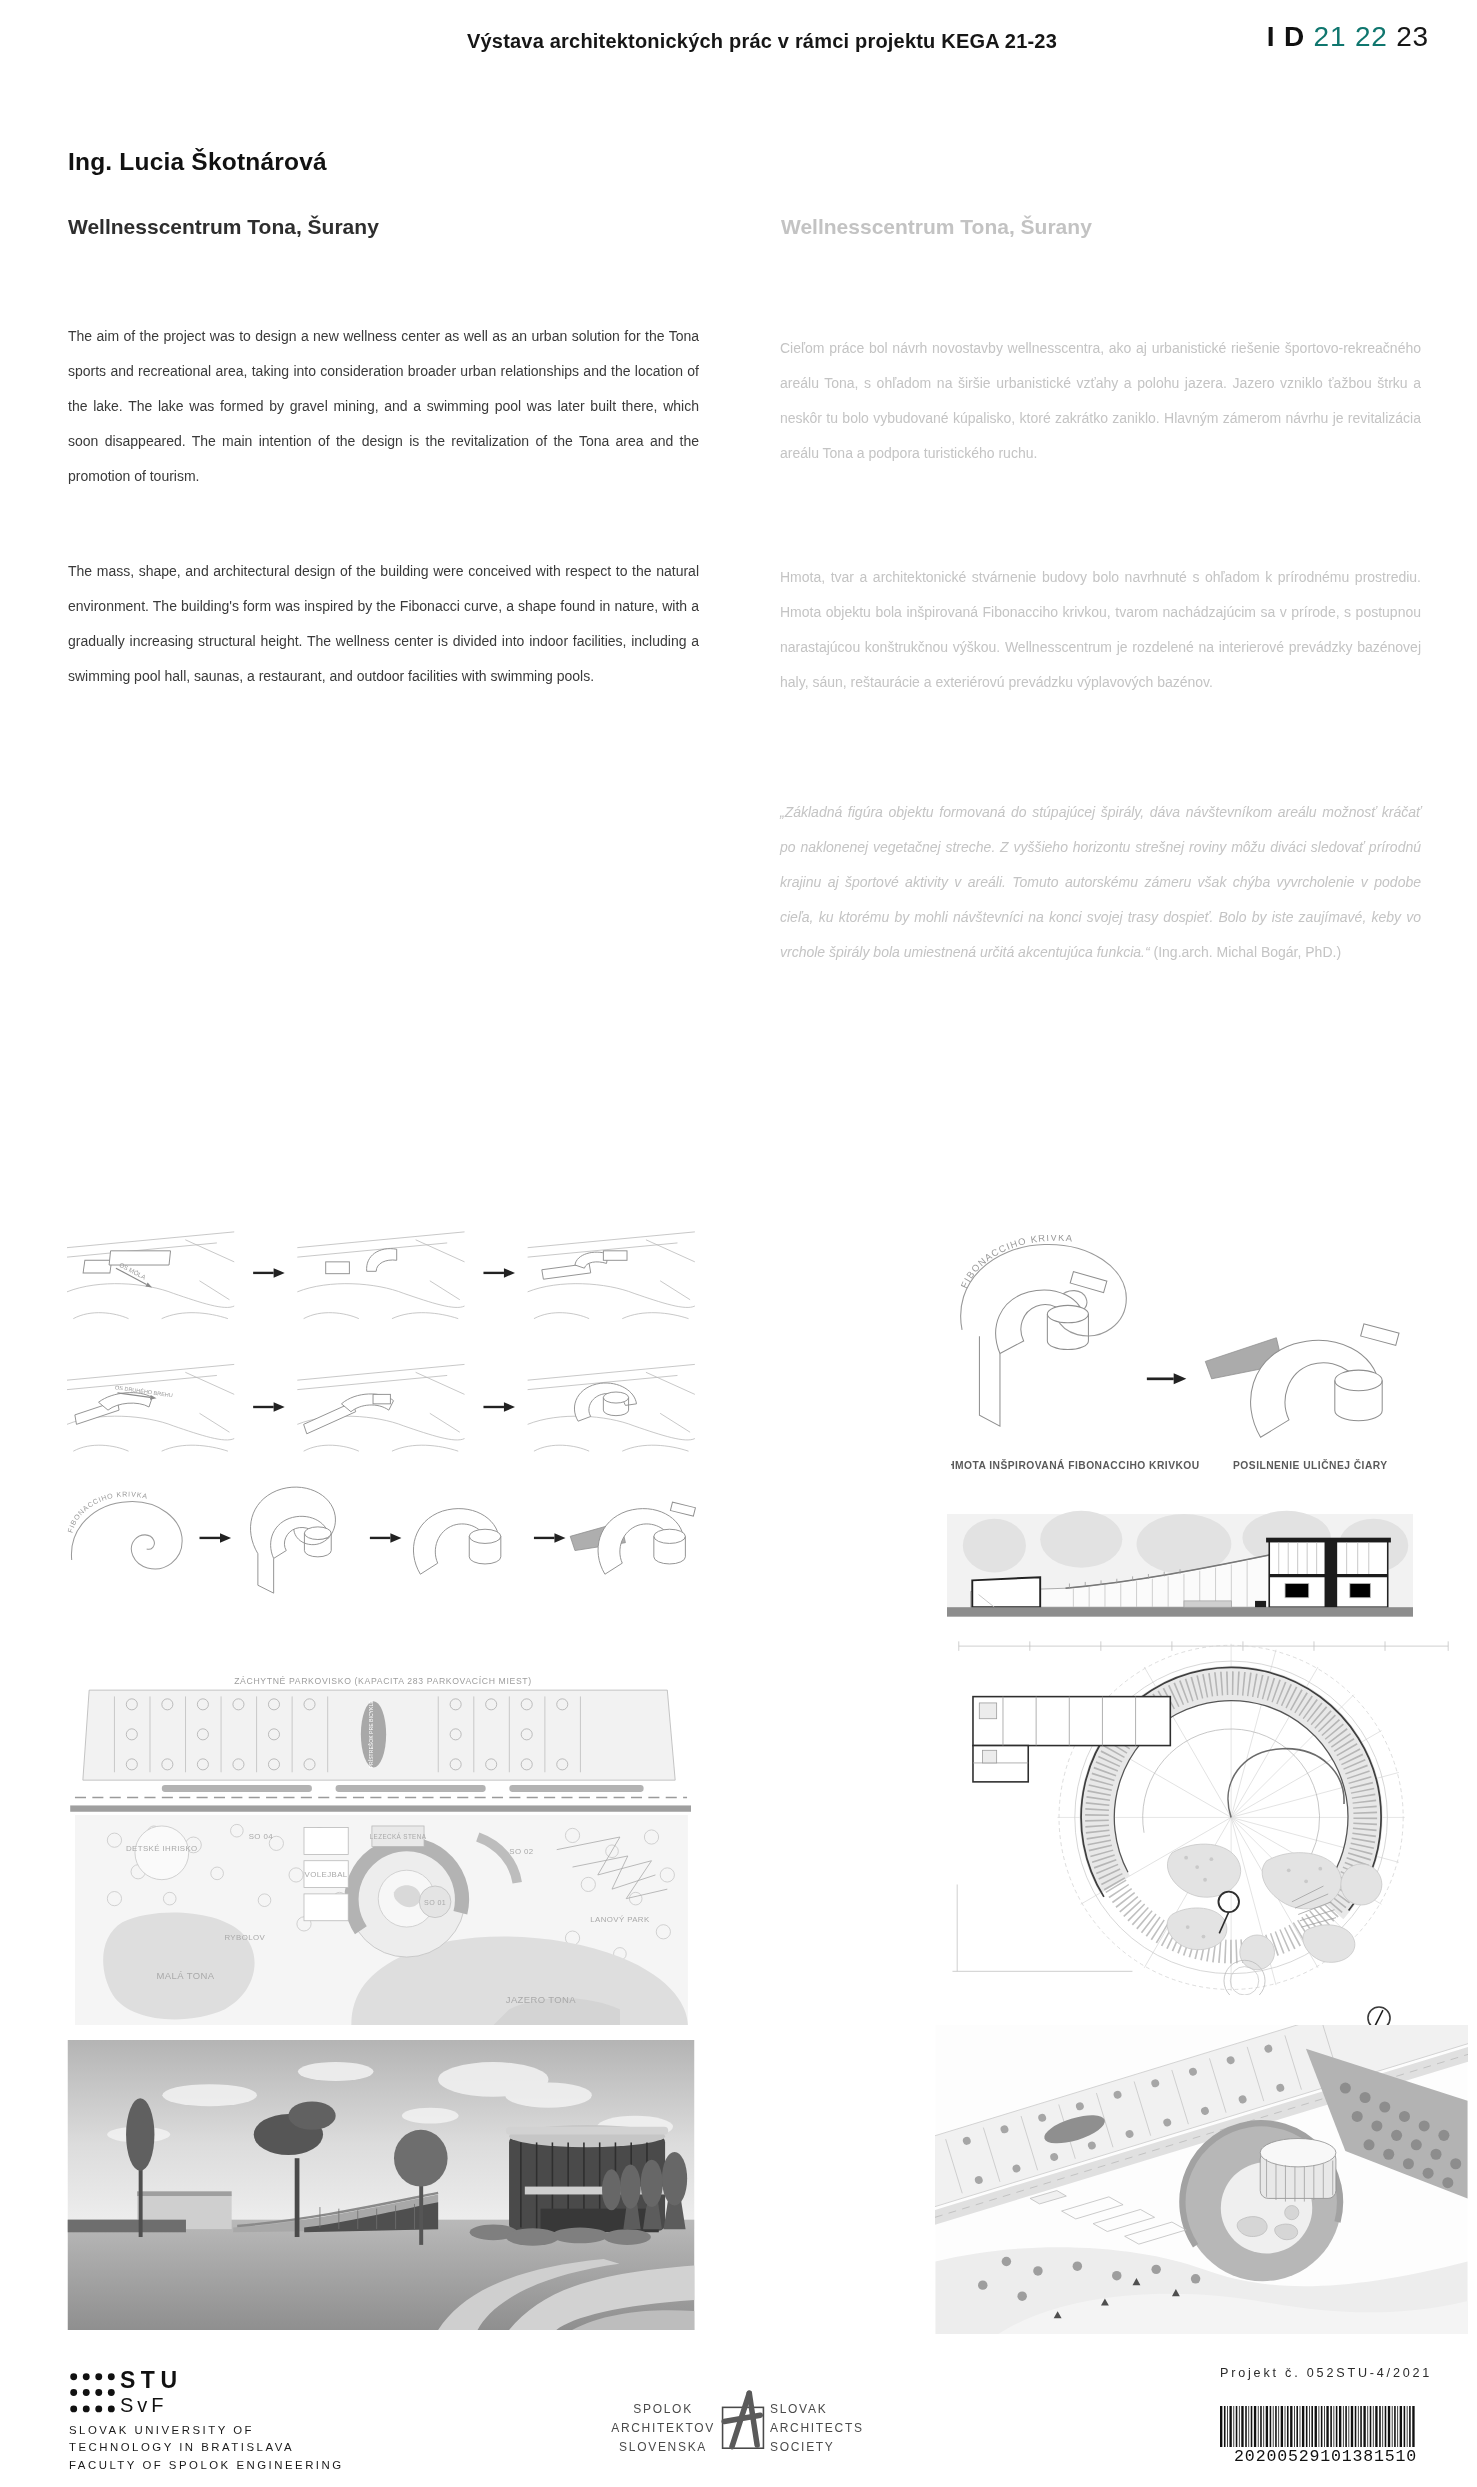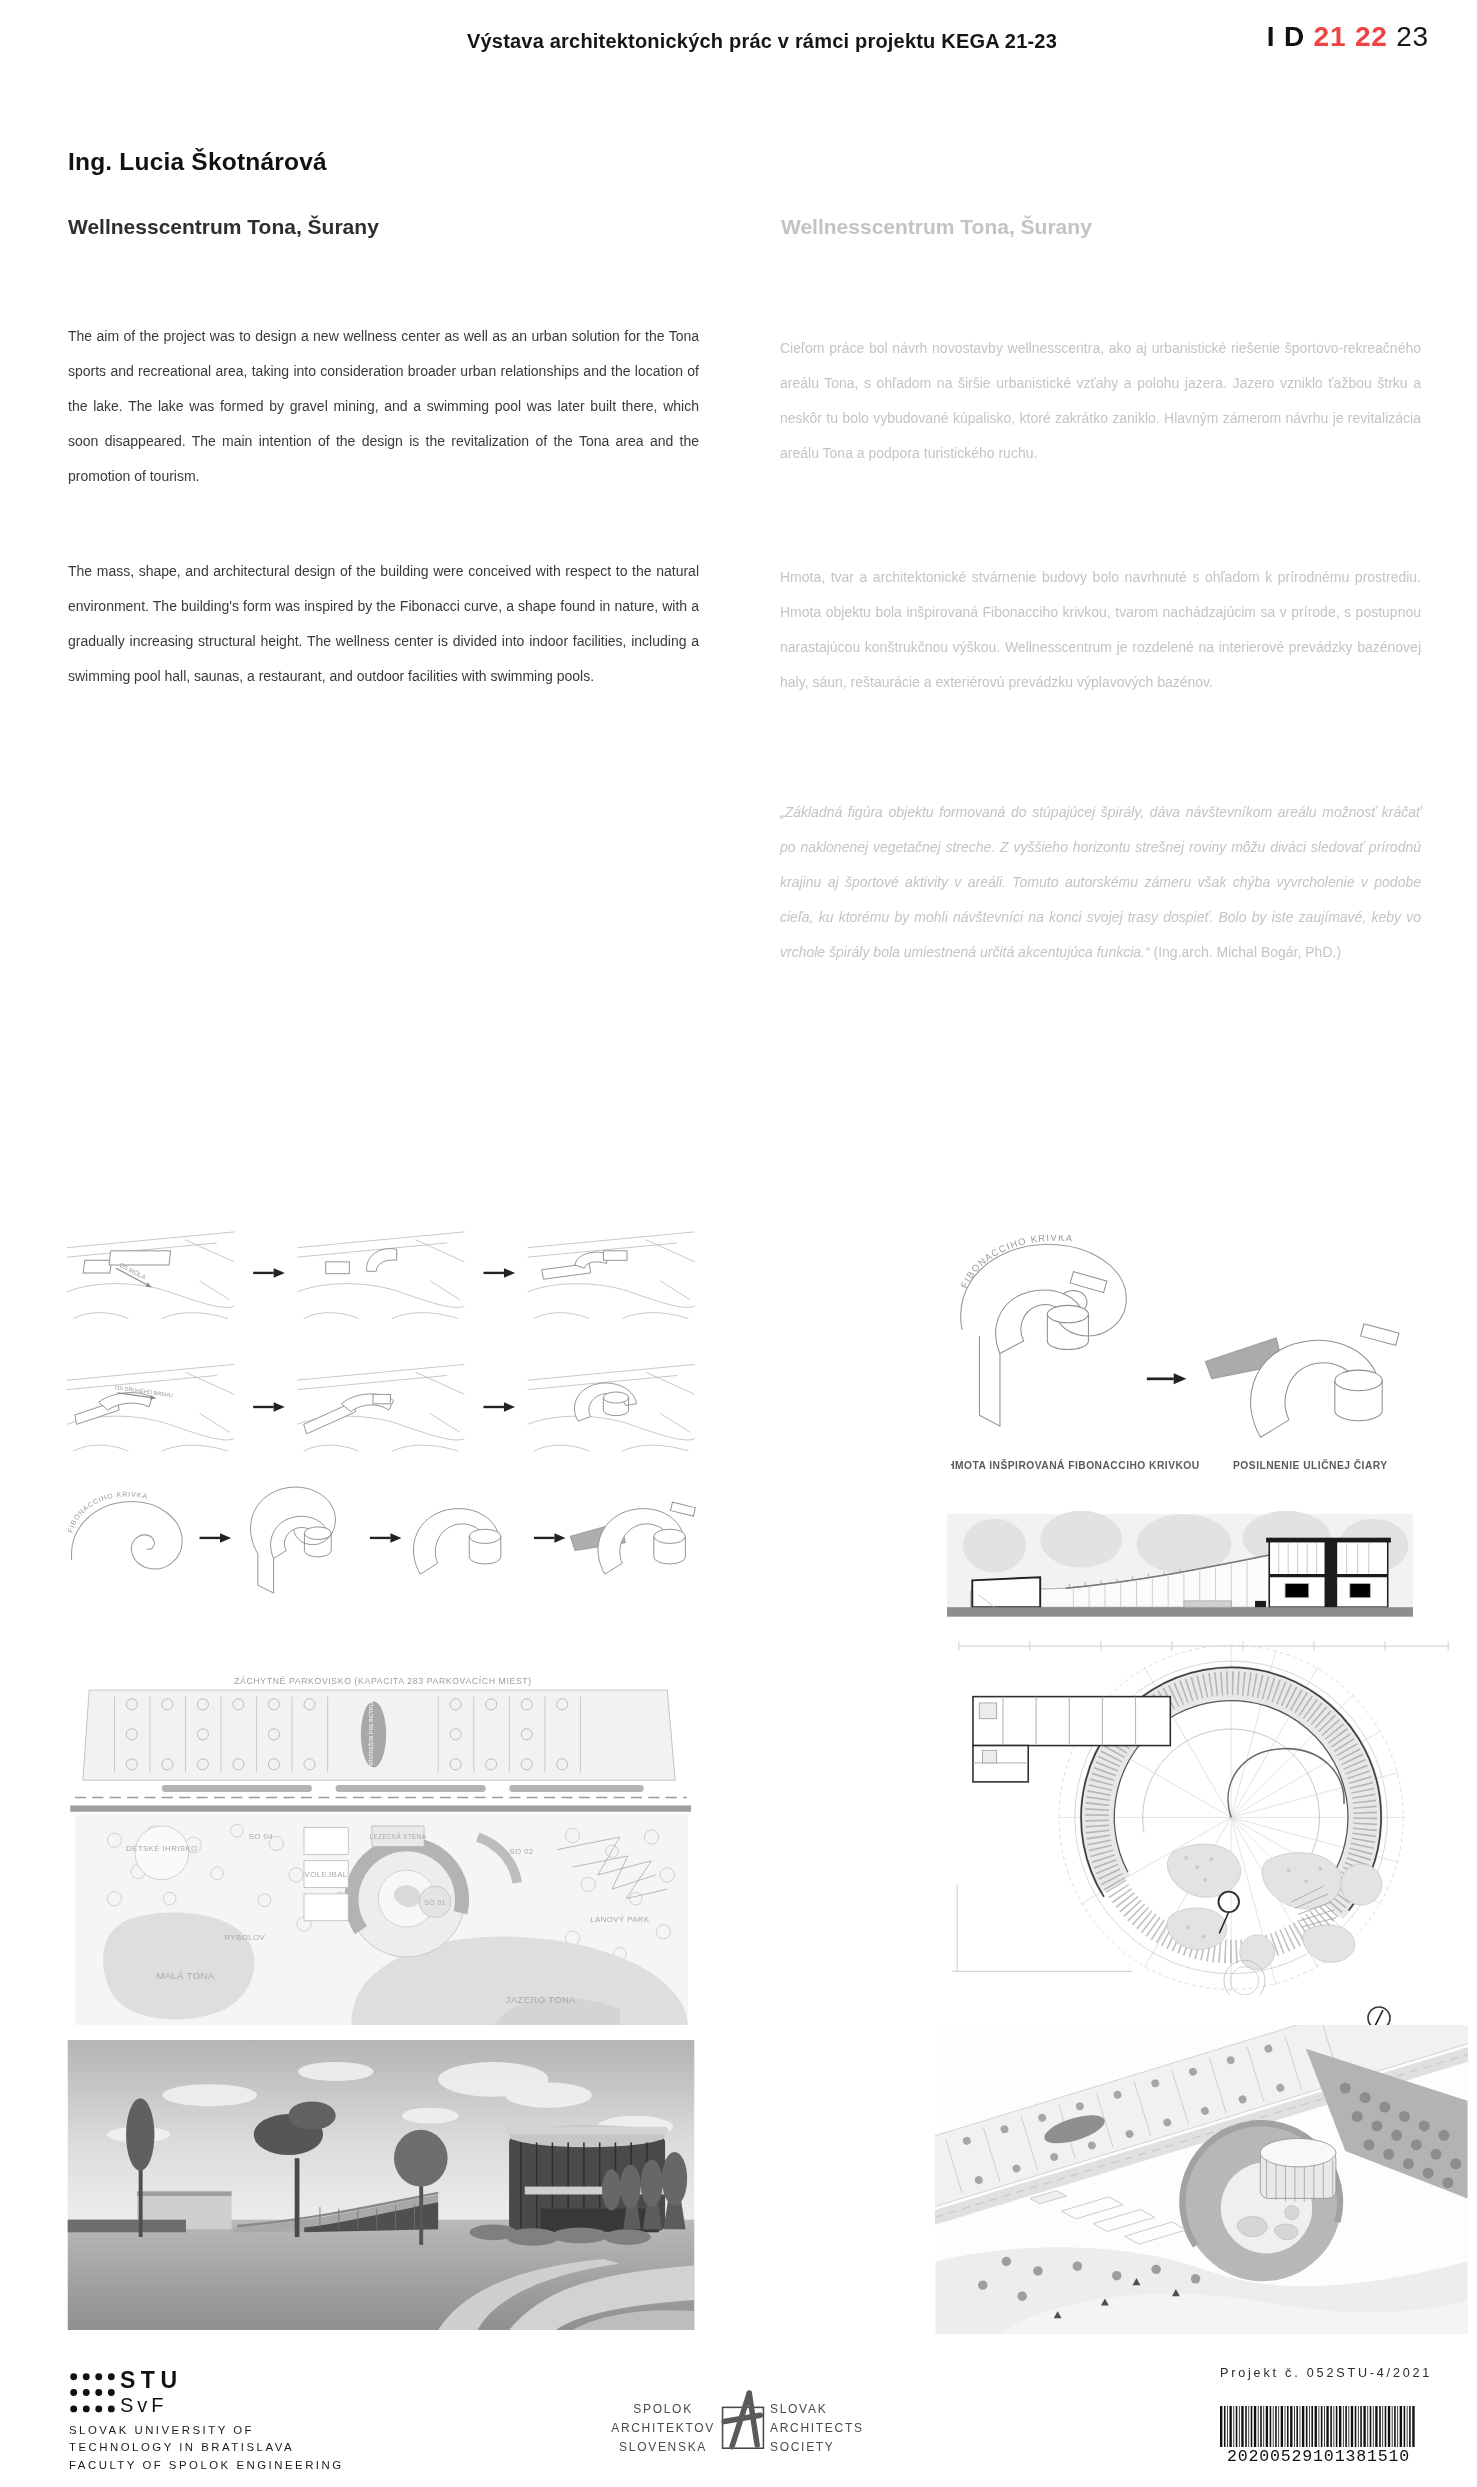--- a/index.html
+++ b/index.html
@@ -1,38 +1,38 @@
 <!DOCTYPE html>
 <html style="font-size:12.6px"><head>
 <meta charset="utf-8">
 <style>
   html,body{margin:0;padding:0;background:#e8e8e8;}
   .page{position:relative;width:1478px;height:2487px;background:#ffffff;overflow:hidden;
         font-family:"Liberation Sans", sans-serif;color:#222;}
   .abs{position:absolute;}
   .hdr-title{left:467px;top:30px;font-size:20px;font-weight:700;letter-spacing:0.2px;color:#161616;}
   .id-block{right:49px;top:20.5px;font-size:28px;font-weight:700;color:#111;letter-spacing:0.8px;}
-  .id-gray{color:#ef4444;font-weight:700;}
+  .id-gray{color:#0f766e;font-weight:400;}
   .id-last{font-weight:400;color:#161616;}
   .author{left:68px;top:148px;font-size:24.5px;font-weight:700;letter-spacing:0.2px;color:#111;}
   .ptitle{top:215px;font-size:21px;font-weight:700;}
   .ptitle.l{left:68px;color:#2e2e2e;}
   .ptitle.r{left:781px;color:#c3c3c3;}
   .body-par{width:631px;text-align:justify;font-size:14px;line-height:35px;margin:0;}
   .en{left:68px;color:#3a3a3a;}
   .sk{left:780px;width:641px;color:#c4c4c4;margin-top:12px;}
   .quote{font-style:italic;}
   .quote .attr{font-style:normal;}
   .footer-uni{left:69px;top:2422px;font-size:11.4px;font-weight:400;letter-spacing:2.5px;
               line-height:17.4px;color:#1a1a1a;}
   .sas-txt{font-size:12px;letter-spacing:1.7px;line-height:19px;color:#4a4a4a;}
   .sas-left{right:763px;top:2400px;text-align:center;}
   .sas-right{left:770px;top:2400px;text-align:left;}
   .proj-num{left:1220px;top:2366px;font-size:12.6px;letter-spacing:2.8px;color:#2b2b2b;}
-  .barcode-num{left:1220px;top:2447px;width:197px;text-align:center;font-size:16.6px;
+  .barcode-num{left:1220px;top:2447px;width:197px;text-align:right;font-size:16.6px;
                letter-spacing:0.8px;color:#111;font-family:"Liberation Mono", monospace;}
   .stu-wordmark{left:120px;top:2368px;font-size:23px;font-weight:700;letter-spacing:5.5px;color:#111;line-height:24.5px;}
   .stu-svf{font-size:20px;font-weight:400;letter-spacing:4px;}
   svg text{font-family:"Liberation Sans", sans-serif;}
 </style>
 </head>
 <body>
 
 <div class="page">
 

